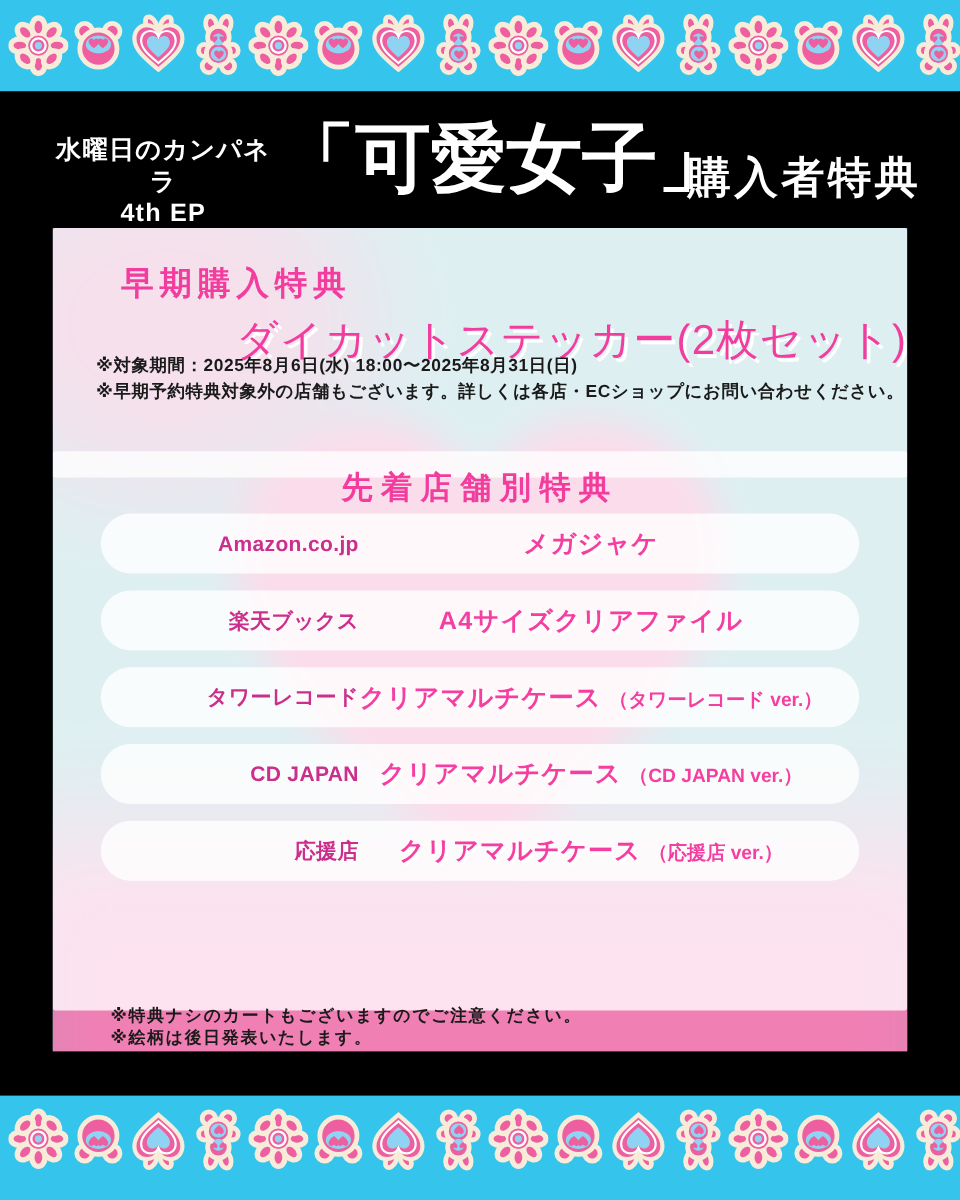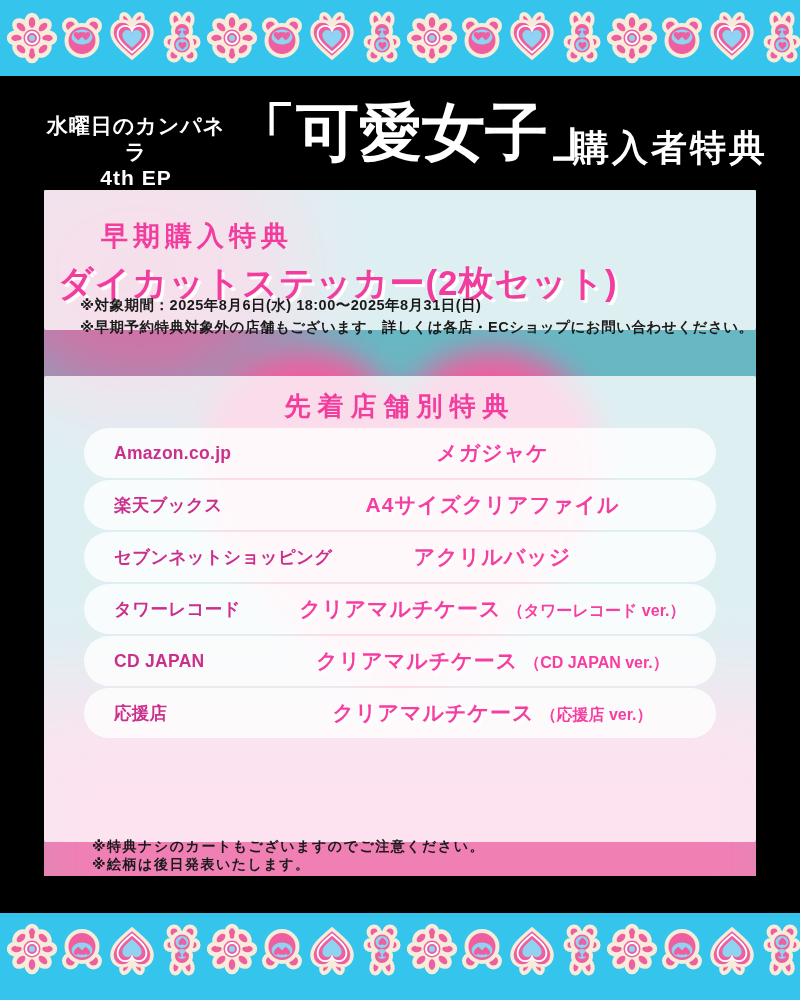--- a/index.html
+++ b/index.html
@@ -42,47 +42,47 @@
     background:#ee5f9f;border-radius:50%;filter:blur(45px);opacity:.8;
   }
   .blob-pink-bottom{
     position:absolute;left:-60px;bottom:-110px;width:840px;height:300px;
     background:#f07fb4;filter:blur(46px);
   }
   .big-heart{position:absolute;left:141px;top:150px;filter:blur(15px);}
   .big-heart path{fill:#ee5f9f;}
   
   .panel{position:absolute;left:0;right:0;background:rgba(255,255,255,0.78);border-radius:2px;}
-  .panel-early{top:0;height:140px;}
+  .panel-early{top:0;height:208px;}
   .panel-store{top:186px;height:466px;}
   
   .early-heading{
     position:absolute;left:57px;top:28px;
     color:#f33d9e;font-weight:bold;font-size:27px;letter-spacing:5px;
   }
   .early-item{
-    position:absolute;left:0;right:0;top:70px;text-align:left;padding-left:14px;
-    color:#f33d9e;font-weight:bold;font-size:35px;letter-spacing:1px;white-space:nowrap;
+    position:absolute;left:0;right:0;top:70px;text-align:right;padding-left:14px;
+    color:#f33d9e;font-weight:normal;font-size:35px;letter-spacing:1px;white-space:nowrap;
     text-shadow:3px 3px 0 rgba(255,255,255,.95);
   }
   .early-notes{position:absolute;left:36px;top:104px;}
   .note-line{
     color:#1a1a1a;font-weight:bold;font-size:14.5px;line-height:22px;
     letter-spacing:.5px;white-space:nowrap;
   }
   
   .store-title{
     position:absolute;left:0;right:0;top:13px;text-align:center;
     color:#f33d9e;font-weight:bold;font-size:26px;letter-spacing:7px;
   }
   .rows{position:absolute;left:40px;right:40px;top:52px;}
   .pill{
-    height:50px;margin-bottom:2px;border-radius:25px;
+    height:50px;margin-bottom:14px;border-radius:25px;
     background:rgba(255,255,255,0.8);
-    display:grid;grid-template-columns:215px 1fr;align-items:center;
+    display:grid;grid-template-columns:215px 1fr;align-items:center;text-align:right;
   }
   .store{
     padding-left:30px;color:#cb2f8c;font-weight:bold;font-size:17.5px;
     letter-spacing:.3px;white-space:nowrap;
   }
   .bonus-wrap{
     display:flex;align-items:baseline;justify-content:center;
     padding-right:30px;white-space:nowrap;
   }
   .bonus{
@@ -243,27 +243,20 @@
   </div>
 
   <div class="pill">
     <div class="store">楽天ブックス</div>
     <div class="bonus-wrap">
       <span class="bonus">A4サイズクリアファイル</span>
 
     </div>
   </div>
 
-  <div class="pill">
-    <div class="store">セブンネットショッピング</div>
-    <div class="bonus-wrap">
-      <span class="bonus">アクリルバッジ</span>
-
-    </div>
-  </div>
 
   <div class="pill">
     <div class="store">タワーレコード</div>
     <div class="bonus-wrap">
       <span class="bonus">クリアマルチケース</span>
       <span class="suffix">（タワーレコード ver.）</span>
     </div>
   </div>
 
   <div class="pill">

